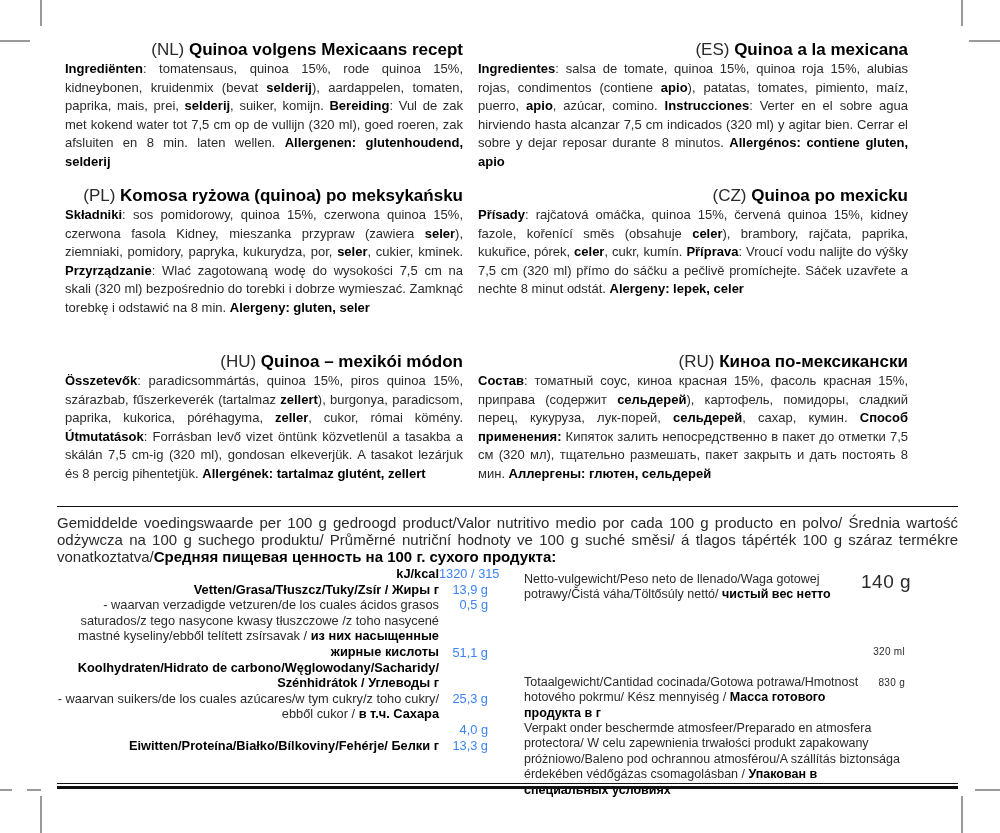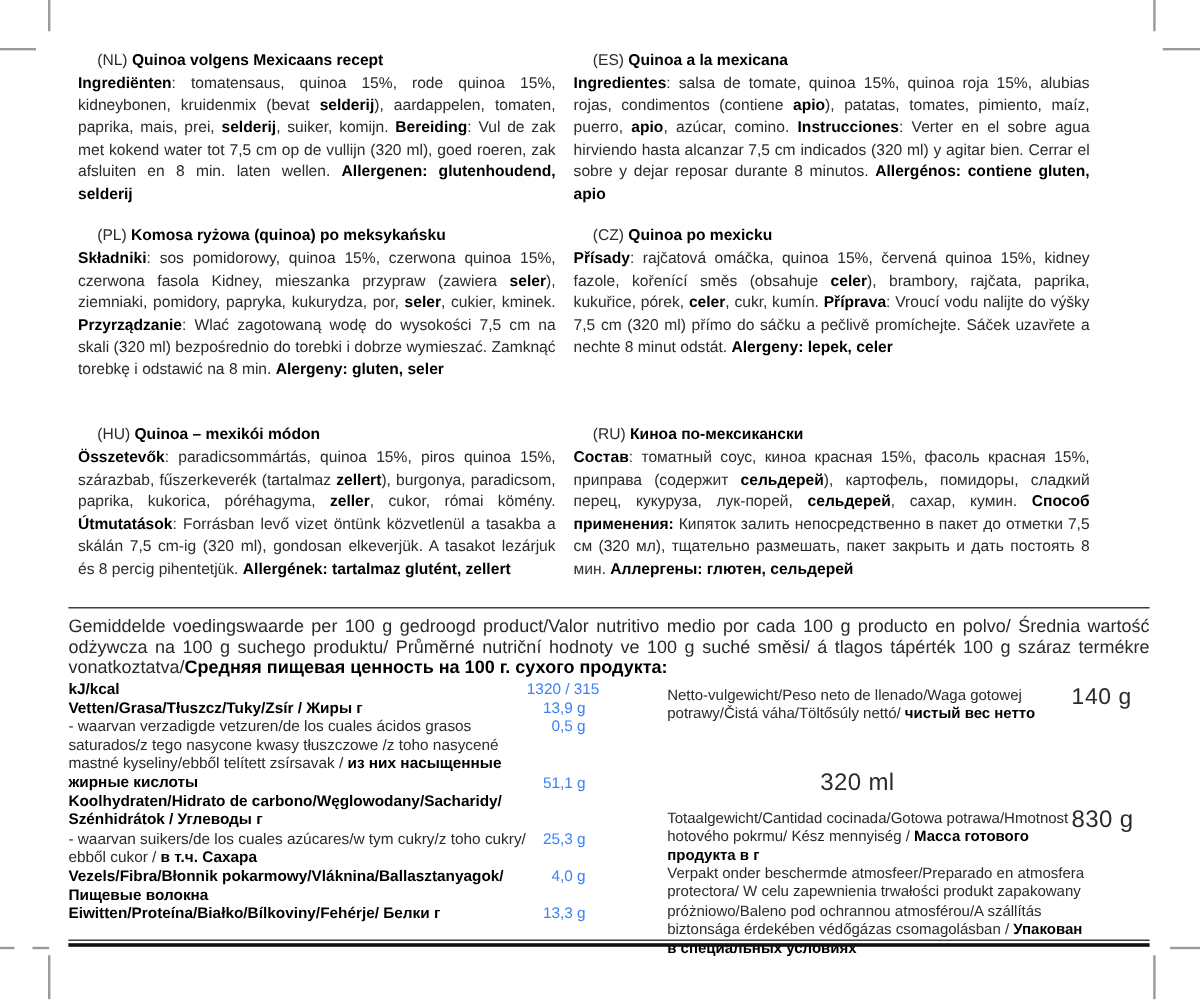--- a/index.html
+++ b/index.html
@@ -1,44 +1,44 @@
 <!DOCTYPE html>
 <html><head>
 <meta charset="utf-8">
 <style>
   html,body{margin:0;padding:0;background:#ffffff;}
   body{font-family:"Liberation Sans","DejaVu Sans",sans-serif;color:#1c1c1c;}
   #page{position:relative;width:1000px;height:833px;background:#fff;overflow:hidden;}
 
   
   .lang-block{position:absolute;font-size:13px;line-height:18.6px;text-align:justify;color:#2a2a2a;}
-  .lang-head{font-size:13px;line-height:19px;text-align:left;margin-bottom:1px;margin-left:16px;}
+  .lang-head{font-size:17px;line-height:19px;text-align:right;margin-bottom:1px;margin-left:16px;}
   .lang-code{font-weight:400;color:#2a2a2a;}
   .lang-title{font-weight:700;color:#000;}
   .b{font-weight:700;color:#000;}
 
   
   .rule-thin{position:absolute;left:57px;width:901px;border-top:1.5px solid #111;}
   .rule-thick{position:absolute;left:57px;width:901px;height:2px;border-top:1.2px solid #111;border-bottom:3px solid #111;}
   #statement{position:absolute;left:57px;top:514px;width:901px;font-size:15px;line-height:17px;text-align:justify;color:#2a2a2a;}
 
   #ntable-left{position:absolute;left:57px;top:566px;width:431px;}
   .nrow{display:flex;align-items:flex-start;font-size:12.8px;line-height:15.6px;color:#2a2a2a;}
   .nrow.bold{font-weight:700;color:#000;}
-  .nlabel{flex:0 0 382px;text-align:left;}
+  .nlabel{flex:0 0 382px;text-align:right;}
   .nvalue{flex:1 1 auto;text-align:right;white-space:nowrap;font-weight:400;color:#3b82f6;}
   .nvalue.raised{position:relative;top:-15px;}
 
   #ntable-right{position:absolute;left:524px;top:572px;width:381px;}
   .rrow{display:flex;align-items:flex-start;font-size:12.5px;line-height:15.4px;color:#2a2a2a;}
-  .rrow .rlabel{flex:0 0 337px;text-align:left;margin-left:32px;}
+  .rrow .rlabel{flex:0 0 337px;text-align:left;}
   .rrow.fullwidth .rlabel{flex:1 1 100%;}
   .rrow .rvalue{flex:1 1 auto;text-align:right;white-space:nowrap;color:#2a2a2a;}
   .rvalue.large{font-size:19px;line-height:19px;letter-spacing:.5px;}
-  .rvalue.med{font-size:20px;line-height:16px;letter-spacing:.3px;text-align:center;}
+  .rvalue.med{font-size:10px;line-height:16px;letter-spacing:.3px;}
   #ntable-right .rrow:nth-child(1){margin-bottom:41px;}
   #ntable-right .rrow:nth-child(2){margin-bottom:15px;}
 
   
   .mark{position:absolute;background:#9a9a9a;}
 </style>
 </head>
 <body>
 
 <div id="page">
@@ -102,21 +102,20 @@
       </div>
       <div class="nrow bold">
         <div class="nlabel"><span>Koolhydraten/Hidrato de carbono/Węglowodany/Sacharidy/ Szénhidrátok / Углеводы г</span></div>
         <div class="nvalue raised">51,1 g</div>
       </div>
       <div class="nrow">
         <div class="nlabel"><span>- waarvan suikers/de los cuales azúcares/w tym cukry/z toho cukry/ ebből cukor / </span><span class="b">в т.ч. Сахара</span></div>
         <div class="nvalue">25,3 g</div>
       </div>
       <div class="nrow bold">
-        <div class="nlabel"><span>Vezels/Fibra/Błonnik pokarmowy/Vláknina/Ballasztanyagok/ </span><span class="b">Пищевые волокна</span></div>
         <div class="nvalue">4,0 g</div>
       </div>
       <div class="nrow bold">
         <div class="nlabel"><span>Eiwitten/Proteína/Białko/Bílkoviny/Fehérje/ Белки г</span></div>
         <div class="nvalue">13,3 g</div>
       </div>
     </div>
 
   <div id="ntable-right">
       <div class="rrow">

